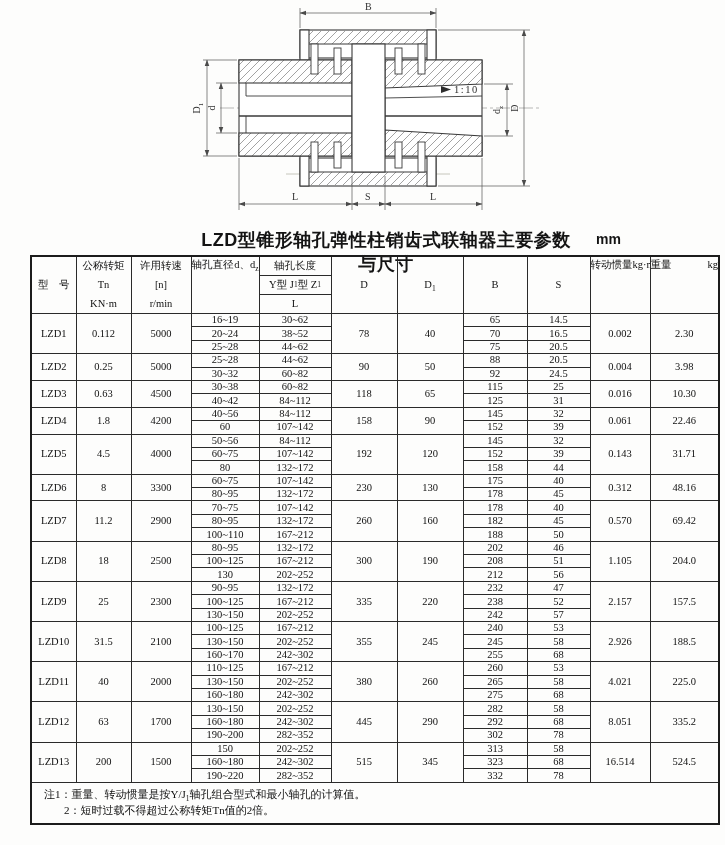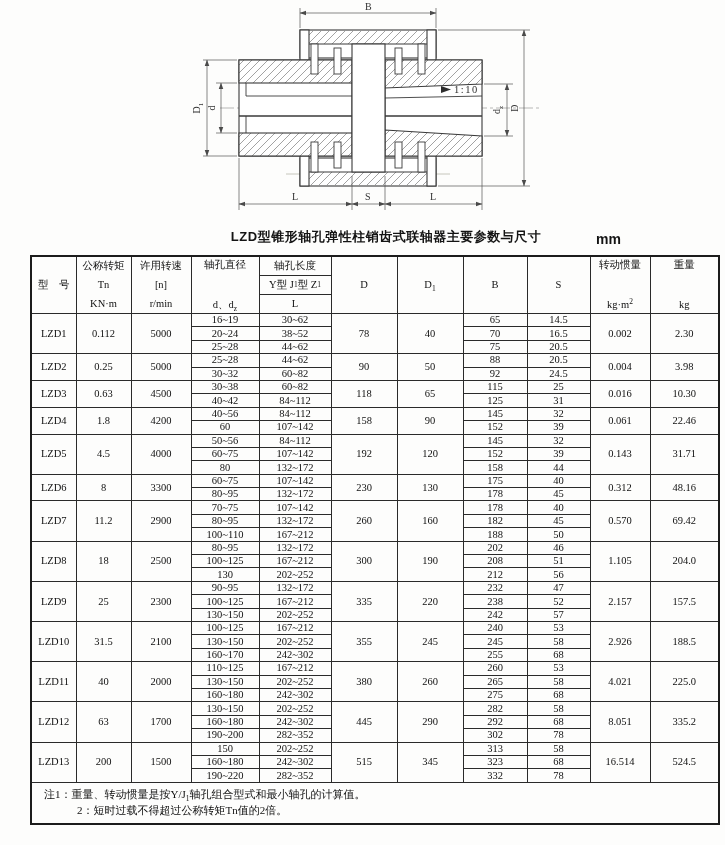--- a/index.html
+++ b/index.html
@@ -3,41 +3,41 @@
 <meta charset="utf-8">
 <style>
   html,body{margin:0;padding:0;background:#fff;}
   .page{position:relative;width:725px;height:845px;background:#fdfdfc;color:#141414;
         font-family:"Liberation Serif","DejaVu Serif",serif;overflow:hidden;}
   
   .drawing{position:absolute;left:0;top:0;width:725px;height:226px;}
   
   .title-row{position:absolute;left:200px;top:228px;width:372px;text-align:center;
              font-family:"Liberation Sans","DejaVu Sans",sans-serif;
-             font-size:13px;font-weight:600;letter-spacing:.5px;}
+             font-size:18px;font-weight:600;letter-spacing:.5px;}
   .unit{position:absolute;left:596px;top:231px;
         font-family:"Liberation Sans","DejaVu Sans",sans-serif;
         font-size:14px;font-weight:600;}
   
   table.tbl{position:absolute;left:30px;top:255px;width:688px;border-collapse:collapse;
             table-layout:fixed;font-size:10.5px;line-height:1.12;color:#101010;}
   table.tbl{border:2px solid #1c1c1c;}
   .tbl th,.tbl td{border:1px solid #2a2a2a;padding:0;text-align:center;vertical-align:middle;
                   font-weight:normal;overflow:hidden;white-space:nowrap;}
   .tbl thead th{height:56px;font-size:10.5px;}
   .tbl tbody td{height:12.4px;}
   .hdr-stack{display:flex;flex-direction:column;justify-content:space-around;height:56px;}
-  .hdr-between{display:flex;flex-direction:column;justify-content:space-between;height:52px;padding:2px 0;}
+  .hdr-between{display:flex;flex-direction:row;justify-content:space-between;height:52px;padding:2px 0;}
   .hdr-triple{display:flex;flex-direction:column;height:56px;}
   .hdr-triple .seg{flex:1;display:flex;align-items:center;justify-content:center;}
   .hdr-triple .seg + .seg{border-top:1px solid #2a2a2a;}
   sub{font-size:7.5px;line-height:0;}
   sup{font-size:7.5px;line-height:0;}
   td.notes-cell{text-align:left;height:34px;padding:3px 6px 3px 12px;font-size:11px;line-height:1.45;}
-  .note-line2{margin-left:33px;}
+  .note-line2{margin-left:20px;}
 </style>
 </head>
 <body>
 
 <div class="page">
 
   <svg class="drawing" viewBox="0 0 725 226" xmlns="http://www.w3.org/2000/svg">
     <defs>
       <pattern id="hatch" patternUnits="userSpaceOnUse" width="8" height="8">
         <rect width="8" height="8" fill="#ffffff"></rect>

